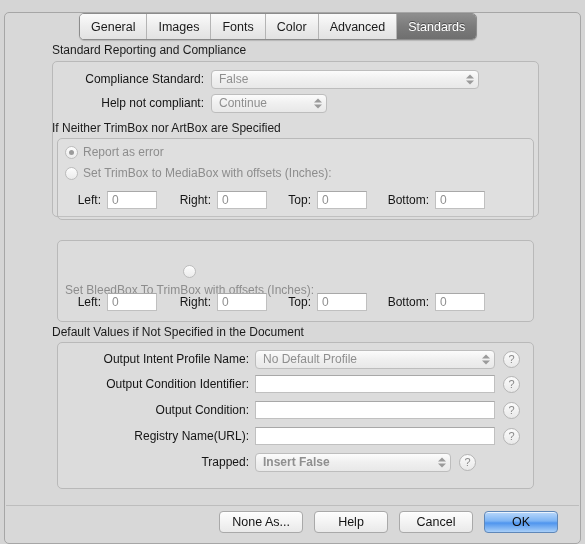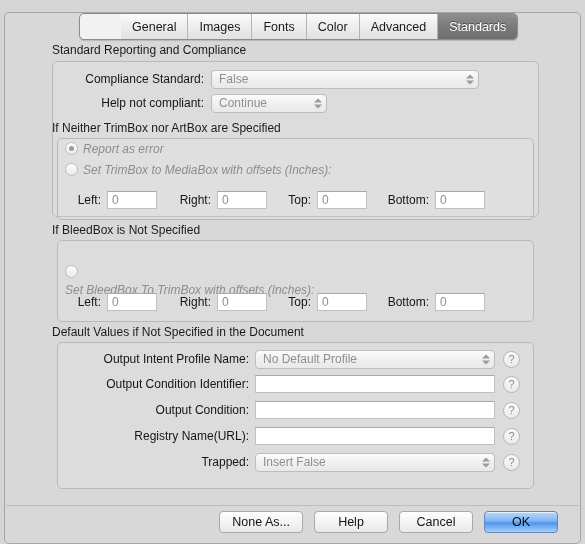--- a/index.html
+++ b/index.html
@@ -43,21 +43,20 @@
     top: 0px;
     height: 25px;
     display: flex;
     align-items: stretch;
     background: #f2f2f2;
     border: 1px solid #8c8c8c;
     border-radius: 5px;
     box-shadow: 0 1px 1px rgba(0,0,0,0.16);
     overflow: hidden;
     z-index: 6;
-    padding-left: 41px;
   }
   .tab {
     display: flex;
     align-items: center;
     justify-content: center;
     padding: 0 11px;
     font-size: 12.5px;
     color: #1a1a1a;
     background: linear-gradient(to bottom, #fbfbfb 0%, #ededed 50%, #e2e2e2 100%);
     border-right: 1px solid #b4b4b4;
@@ -158,24 +157,23 @@
     padding: 0 4px;
     line-height: 16px;
     overflow: hidden;
     white-space: nowrap;
   }
   .field.blank { color: #1b1b1b; }
 
   
   .radio-row {
     display: flex;
-    align-items: flex-start;
+    align-items: center;
     height: 20px;
     gap: 5px;
-    font-style: italic;
   }
   .radio {
     position: relative;
     box-sizing: border-box;
     width: 13px; height: 13px;
     border-radius: 50%;
     background: linear-gradient(to bottom, #fdfdfd, #ebebeb);
     border: 1px solid #bcbcbc;
     flex: 0 0 auto;
   }
@@ -320,21 +318,20 @@
         <span class="lbl" style="width:32px;">Left:</span>
         <span class="field" style="width:50px; margin-left:6px;">0</span>
         <span class="lbl" style="width:44px; margin-left:10px;">Right:</span>
         <span class="field" style="width:50px; margin-left:6px;">0</span>
         <span class="lbl" style="width:34px; margin-left:10px;">Top:</span>
         <span class="field" style="width:50px; margin-left:6px;">0</span>
         <span class="lbl" style="width:52px; margin-left:10px;">Bottom:</span>
         <span class="field" style="width:50px; margin-left:6px;">0</span>
       </div>
 
-      <div class="section-title" style="position:absolute; left:0; top:180px;">If BleedBox is Not Specified</div>
       <div class="groupbox" style="position:absolute; left:10px; top:197px; width:477px; height:82px;"></div>
 
       <div class="radio-row" style="position:absolute; left:18px; top:222px;flex-direction:column;">
         <span class="radio"></span>
         <span class="radio-label">Set BleedBox To TrimBox with offsets (Inches):</span>
       </div>
 
       <div class="row" style="position:absolute; left:22px; top:248px; width:450px;">
         <span class="lbl" style="width:32px;">Left:</span>
         <span class="field" style="width:50px; margin-left:6px;">0</span>
@@ -374,21 +371,21 @@
       </div>
 
       <div class="row" style="position:absolute; left:18px; top:382px; width:462px;">
         <span class="lbl" style="width:184px;">Registry Name(URL):</span>
         <span class="field blank" style="width:240px; margin-left:6px;"></span>
         <span class="help-btn" style="margin-left:8px;">?</span>
       </div>
 
       <div class="row" style="position:absolute; left:18px; top:408px; width:462px;">
         <span class="lbl" style="width:184px;">Trapped:</span>
-        <span class="popup" style="width:240px; margin-left:6px;">
+        <span class="popup" style="width:196px; margin-left:6px;font-weight:bold;">
           <span>Insert False</span>
           <span class="stepper">
               <i class="up"></i>
               <i class="down"></i>
             </span>
         </span>
         <span class="help-btn" style="margin-left:8px;">?</span>
       </div>
 
     </div>

